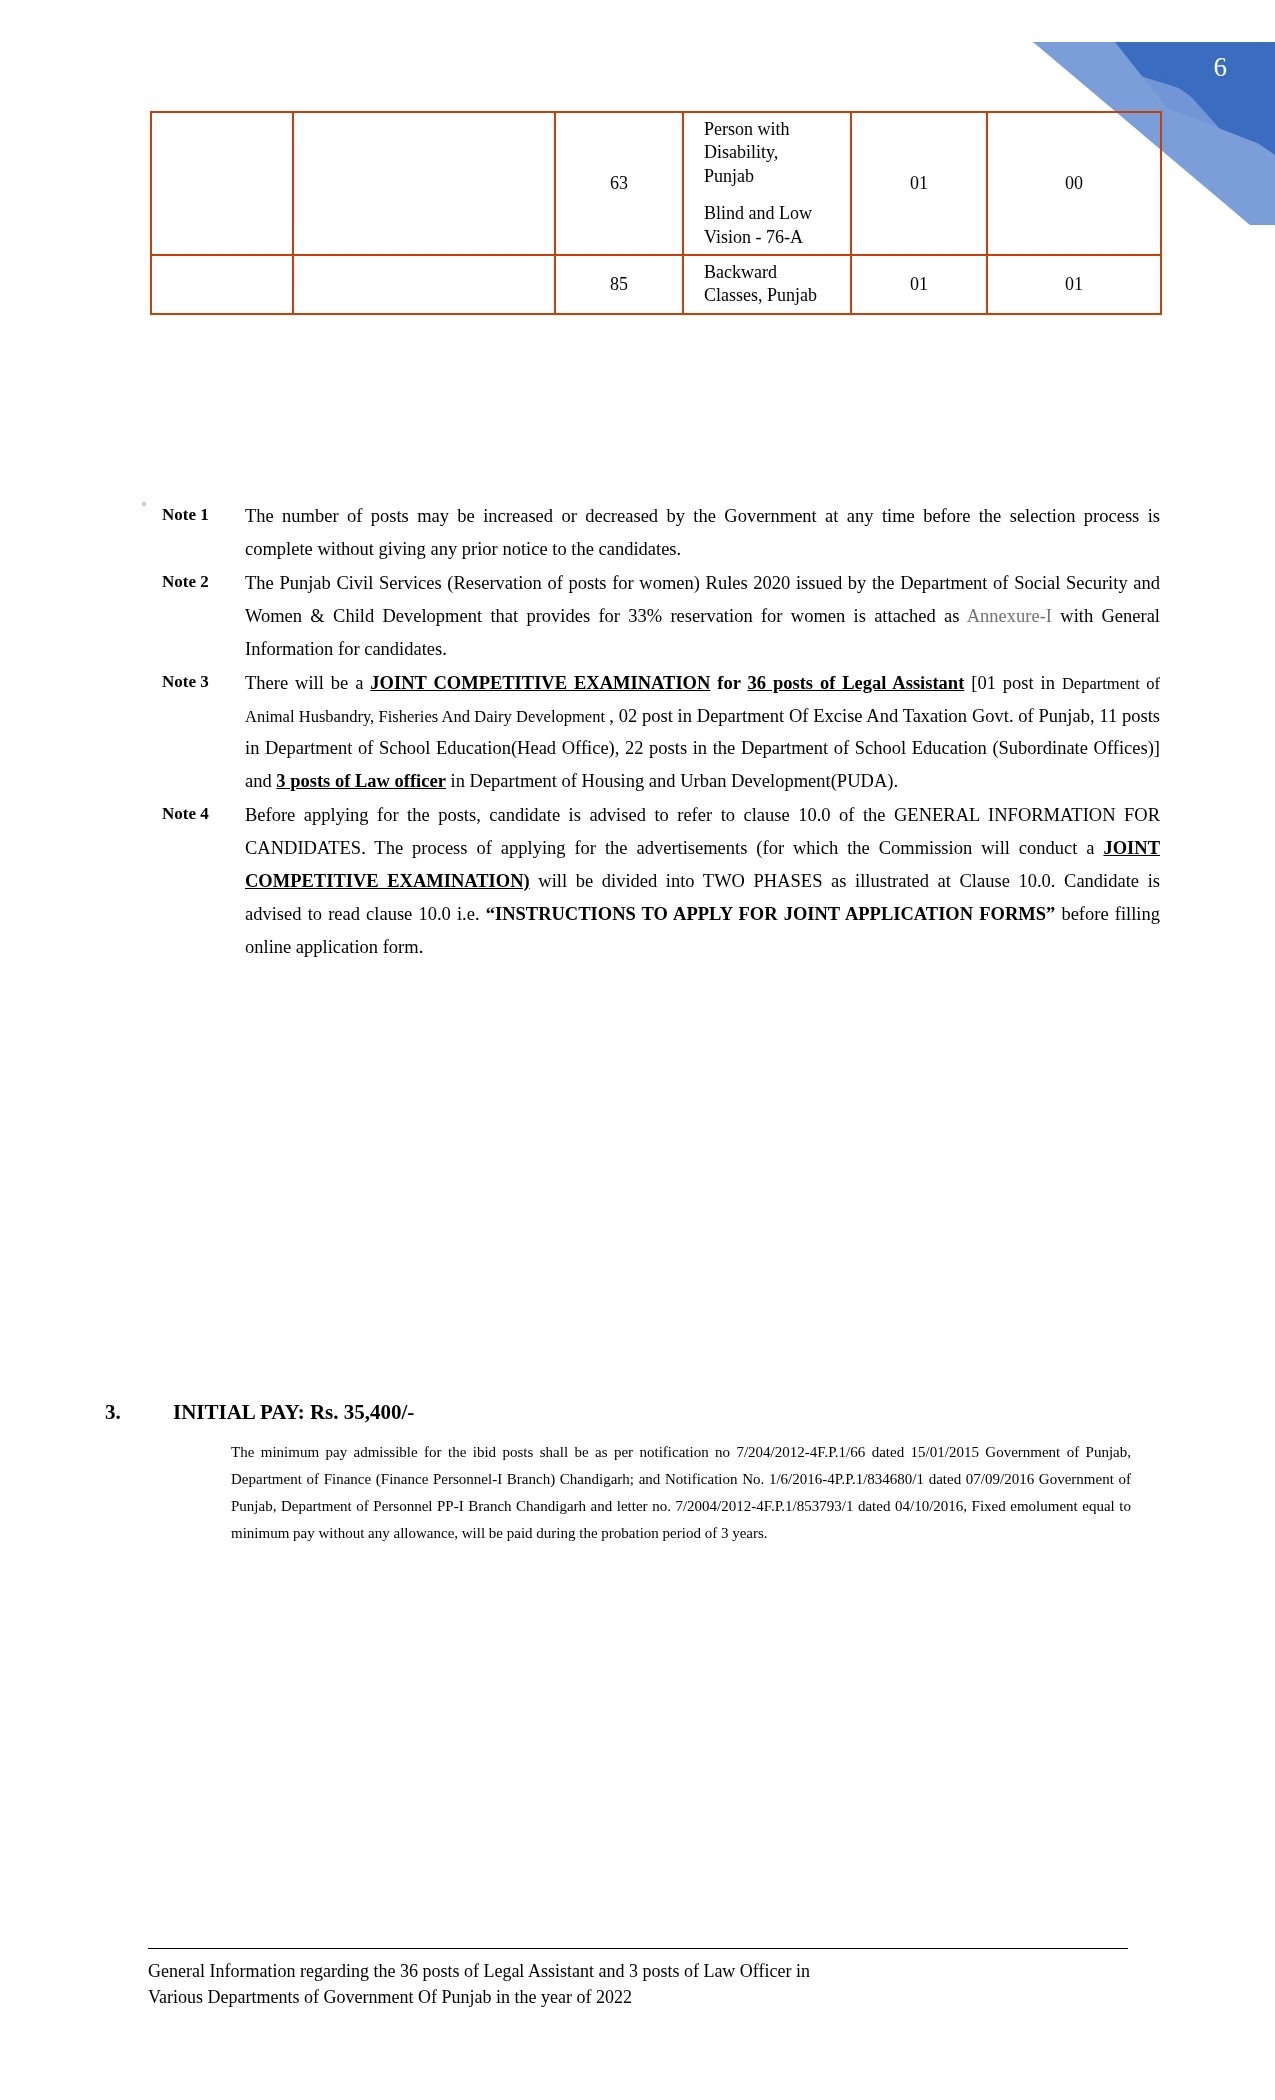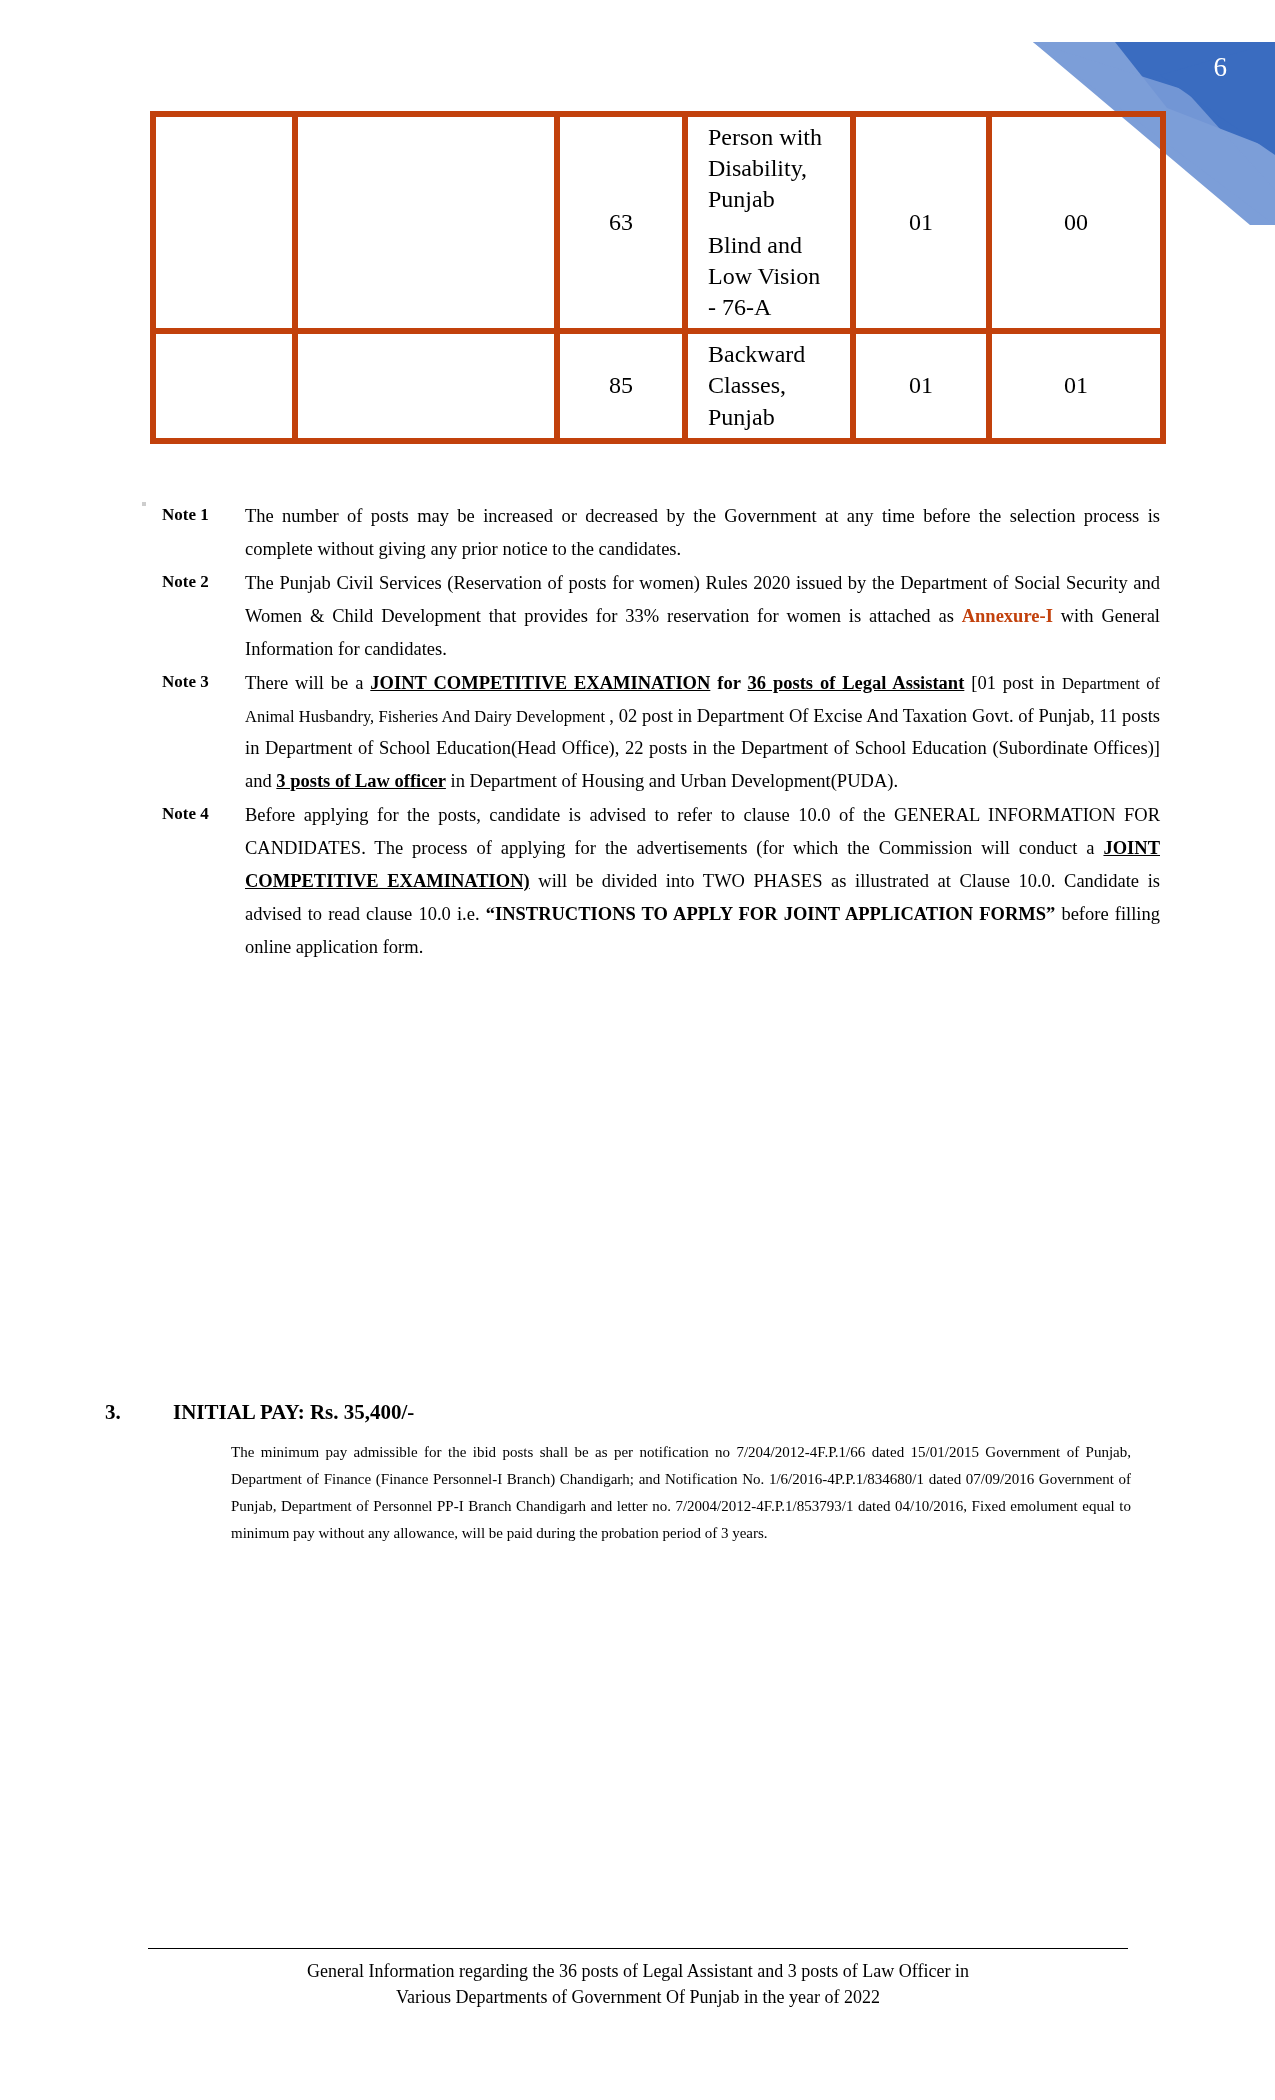--- a/index.html
+++ b/index.html
@@ -42,22 +42,22 @@
     left: 150px;
     top: 111px;
     width: 1010px;
   }
   table.roster {
     border-collapse: collapse;
     width: 1010px;
     table-layout: fixed;
   }
   table.roster td {
-    border: 6px solid #c2410c;
-    font-size: 24px;
+    border: 2px solid #c2410c;
+    font-size: 18px;
     line-height: 1.30;
     padding: 5px 20px;
     vertical-align: middle;
   }
   td.c-blank1 { width: 142px; }
   td.c-blank2 { width: 262px; }
   td.c-code   { width: 128px; text-align: center; }
   td.c-cat    { width: 168px; text-align: left; vertical-align: top; padding-top: 7px; }
   td.c-num1   { width: 136px; text-align: center; }
   td.c-num2   { width: 174px; text-align: center; font-family: Liberation Serif, serif; }
@@ -95,21 +95,21 @@
   }
   .note-body {
     flex: 1 1 auto;
     font-size: 18.5px;
     line-height: 1.78;
     text-align: justify;
     text-justify: inter-word;
   }
   .note-body .bu { font-weight: bold; text-decoration: underline; }
   .note-body .b  { font-weight: bold; }
-  .note-body .red { font-weight: bold; color: #c2410c; }
+  .note-body .red { font-weight: normal; color: #737373; }
   .note-body .small { font-size: 16.5px; }
 
   
   .section3 {
     position: absolute;
     left: 105px;
     top: 1400px;
     width: 1055px;
   }
   .sec-head {
@@ -136,21 +136,20 @@
     left: 148px;
     top: 1948px;
     width: 980px;
   }
   .footer-rule {
     border-top: 1.4px solid #000000;
     width: 100%;
     margin-bottom: 9px;
   }
   .footer-line {
-    text-align: center;
     font-size: 18px;
     line-height: 1.45;
   }
 </style>
 </head>
 <body>
 
 <div class="corner-deco">
   <svg width="290" height="225" viewBox="0 0 290 225" xmlns="http://www.w3.org/2000/svg">
     <polygon points="48,42 290,42 290,200" fill="#cdd9ef"></polygon>

